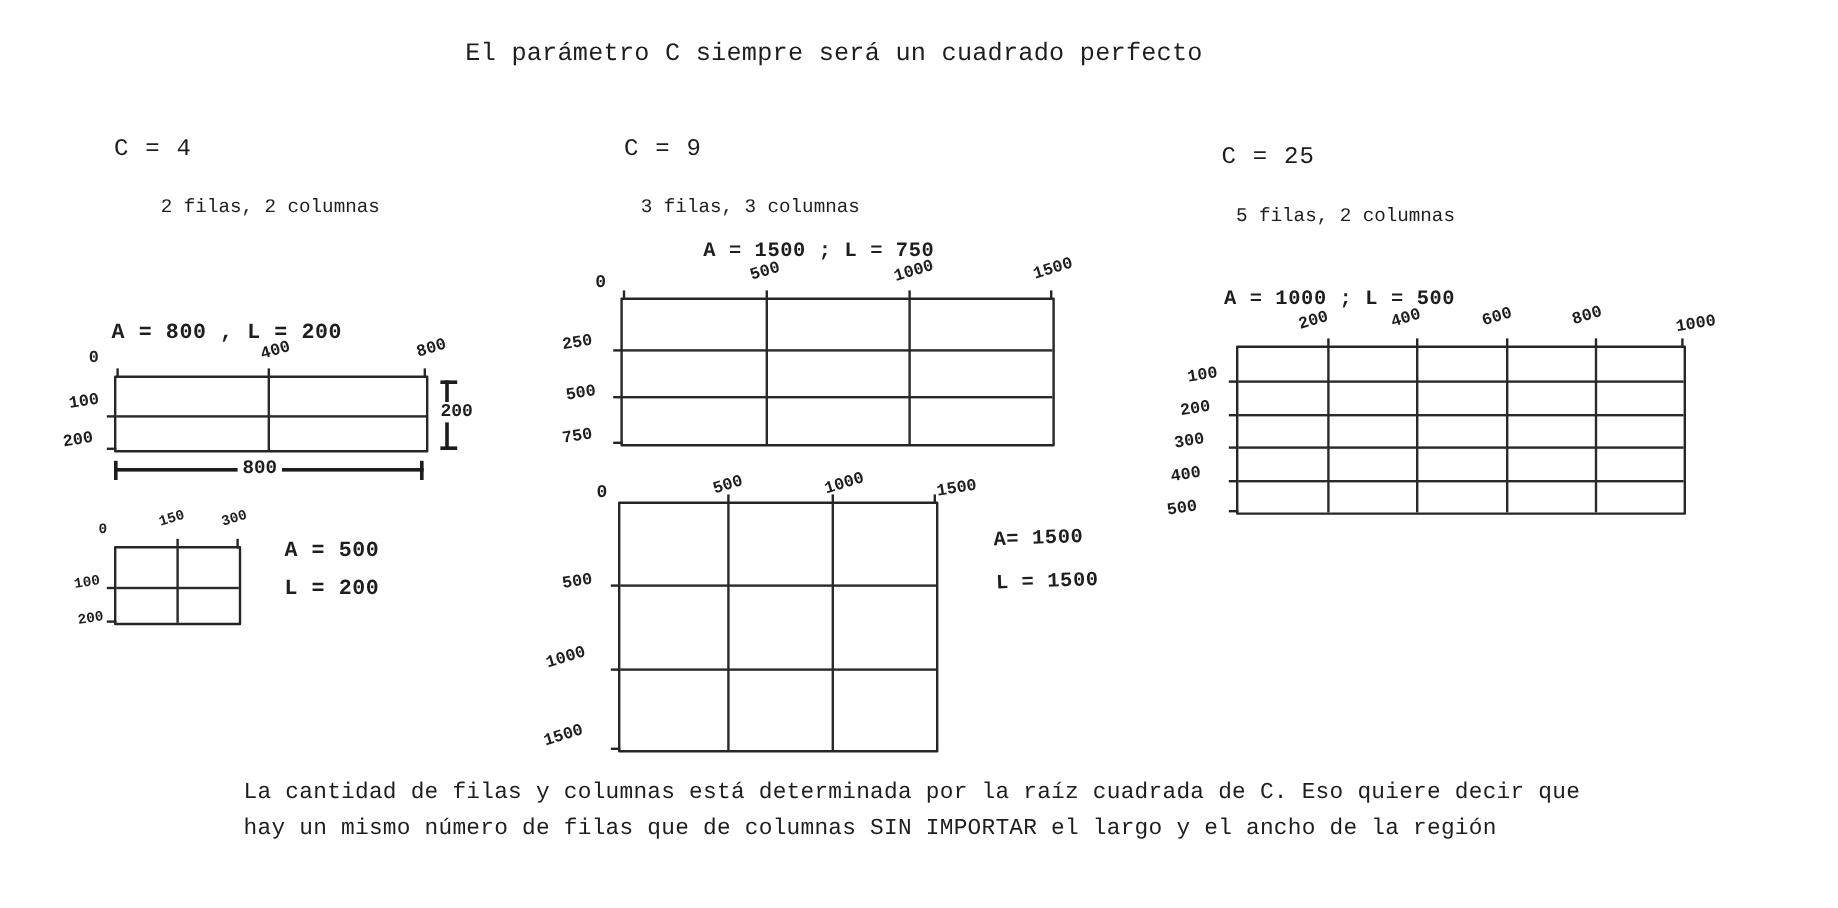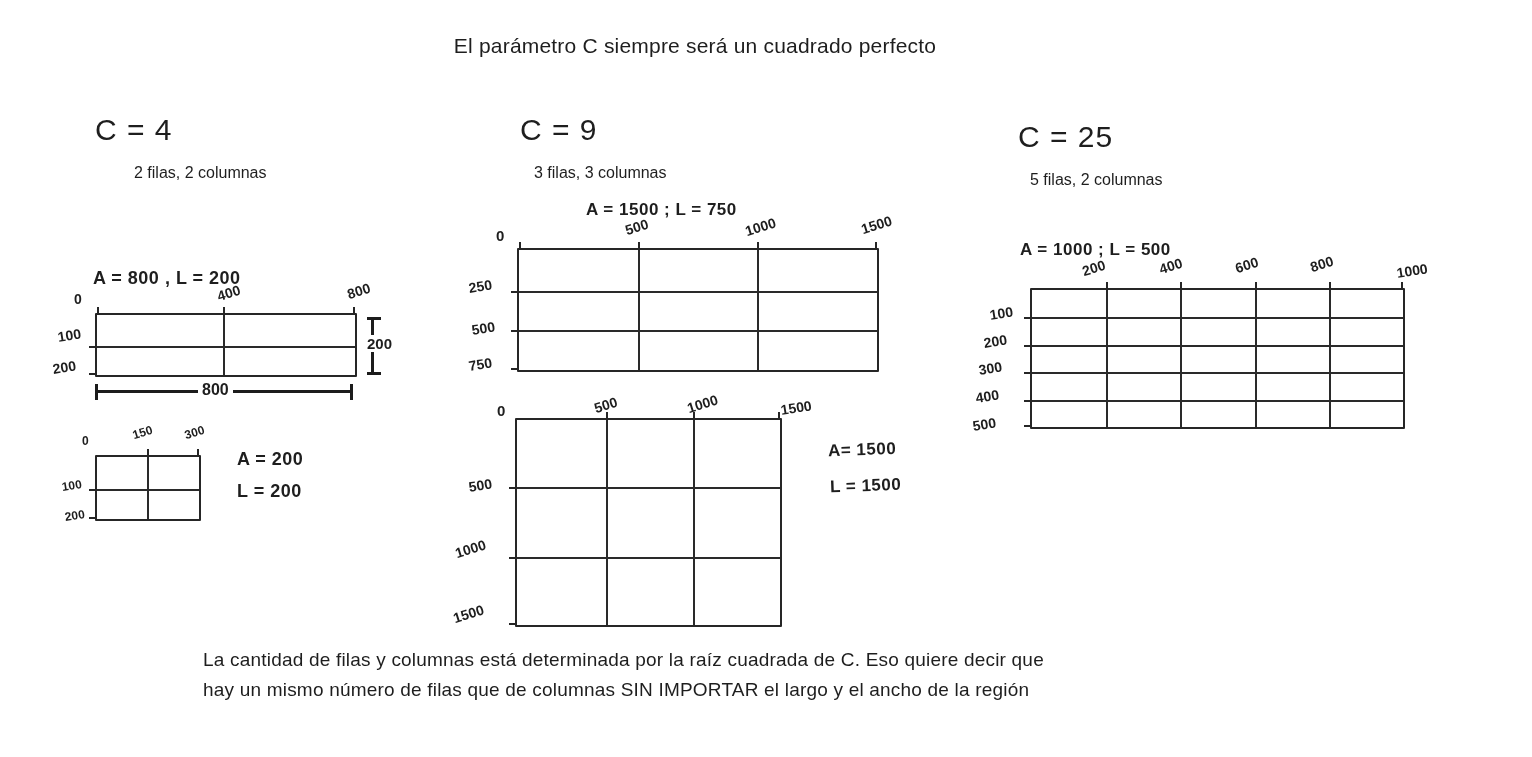--- a/index.html
+++ b/index.html
@@ -1,23 +1,23 @@
 <!DOCTYPE html>
 <html><head>
 <meta charset="utf-8">
 <style>
   html,body { margin:0; padding:0; background:#e8e8e8; }
   #canvas {
     position:relative; width:1532px; height:757px; margin:0 auto;
     background:#ffffff; overflow:hidden;
-    font-family:Liberation Sans, sans-serif; color:#1e1e1e;
+    font-family:Liberation Mono, monospace; color:#1e1e1e;
   }
   .lbl { position:absolute; white-space:nowrap; }
   .title { font-size:21px; letter-spacing:0.2px; }
-  .clabel { font-size:30px; letter-spacing:1px; }
+  .clabel { font-size:20px; letter-spacing:1px; }
   .dims { font-size:16px; }
   .params { font-size:18px; font-weight:bold; letter-spacing:0.5px; }
   .tick { font-size:14px; font-weight:bold; }
   .tick-sm { font-size:12px; font-weight:bold; }
   .rot { transform:rotate(-17deg); transform-origin:left bottom; }
   .rot-s { transform:rotate(-9deg); transform-origin:left bottom; }
   .grid { position:absolute; border:2px solid #262626; border-radius:1px; }
   .vl { position:absolute; top:0; bottom:0; width:2px; background:#2a2a2a; }
   .hl { position:absolute; left:0; right:0; height:2px; background:#2a2a2a; }
   .tick-t { position:absolute; top:-8px; width:2px; height:8px; background:#262626; }
@@ -73,21 +73,21 @@
     <div class="tick-t" style="left:49%;"></div>
     <div class="tick-t" style="right:0;"></div>
     <div class="tick-l" style="top:51%;"></div>
     <div class="tick-l" style="bottom:0;"></div>
   </div>
   <div class="lbl tick-sm" style="left:82px; top:434px;">0</div>
   <div class="lbl tick-sm rot" style="left:135px; top:428px;">150</div>
   <div class="lbl tick-sm rot" style="left:187px; top:428px;">300</div>
   <div class="lbl tick-sm rot-s" style="left:63px; top:480px;">100</div>
   <div class="lbl tick-sm rot-s" style="left:66px; top:510px;">200</div>
-  <div class="lbl params" style="left:237px; top:449px;">A = 200</div>
+  <div class="lbl params" style="left:237px; top:449px;">A = 500</div>
   <div class="lbl params" style="left:237px; top:481px;">L = 200</div>
 
   <div class="lbl clabel" style="left:520px; top:113px;">C = 9</div>
   <div class="lbl dims" style="left:534px; top:164px;">3 filas, 3 columnas</div>
   <div class="lbl params" style="left:586px; top:200px; font-size:17px;">A = 1500 ;   L = 750</div>
 
   <div class="grid" style="left:517px; top:248px; width:358px; height:120px;">
     <div class="vl" style="left:33.3%;"></div>
     <div class="vl" style="left:66.6%;"></div>
     <div class="hl" style="top:34%;"></div>

